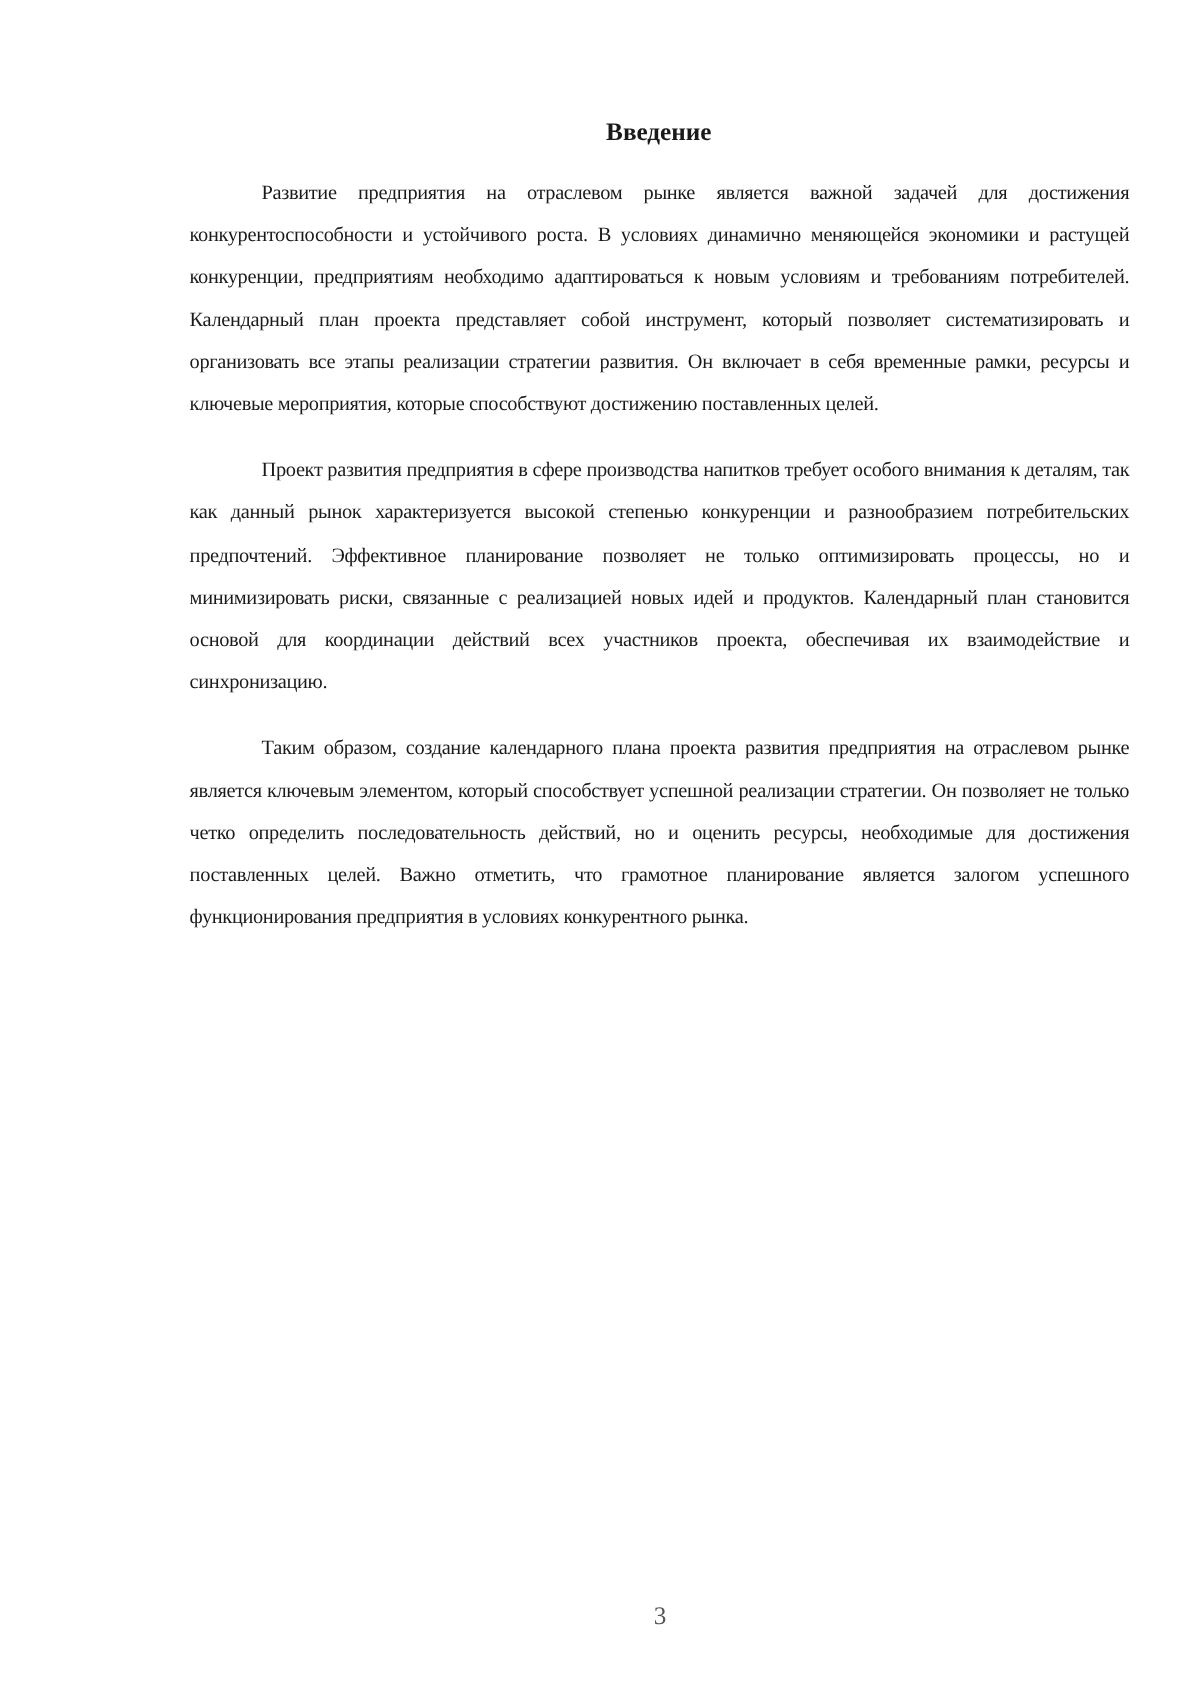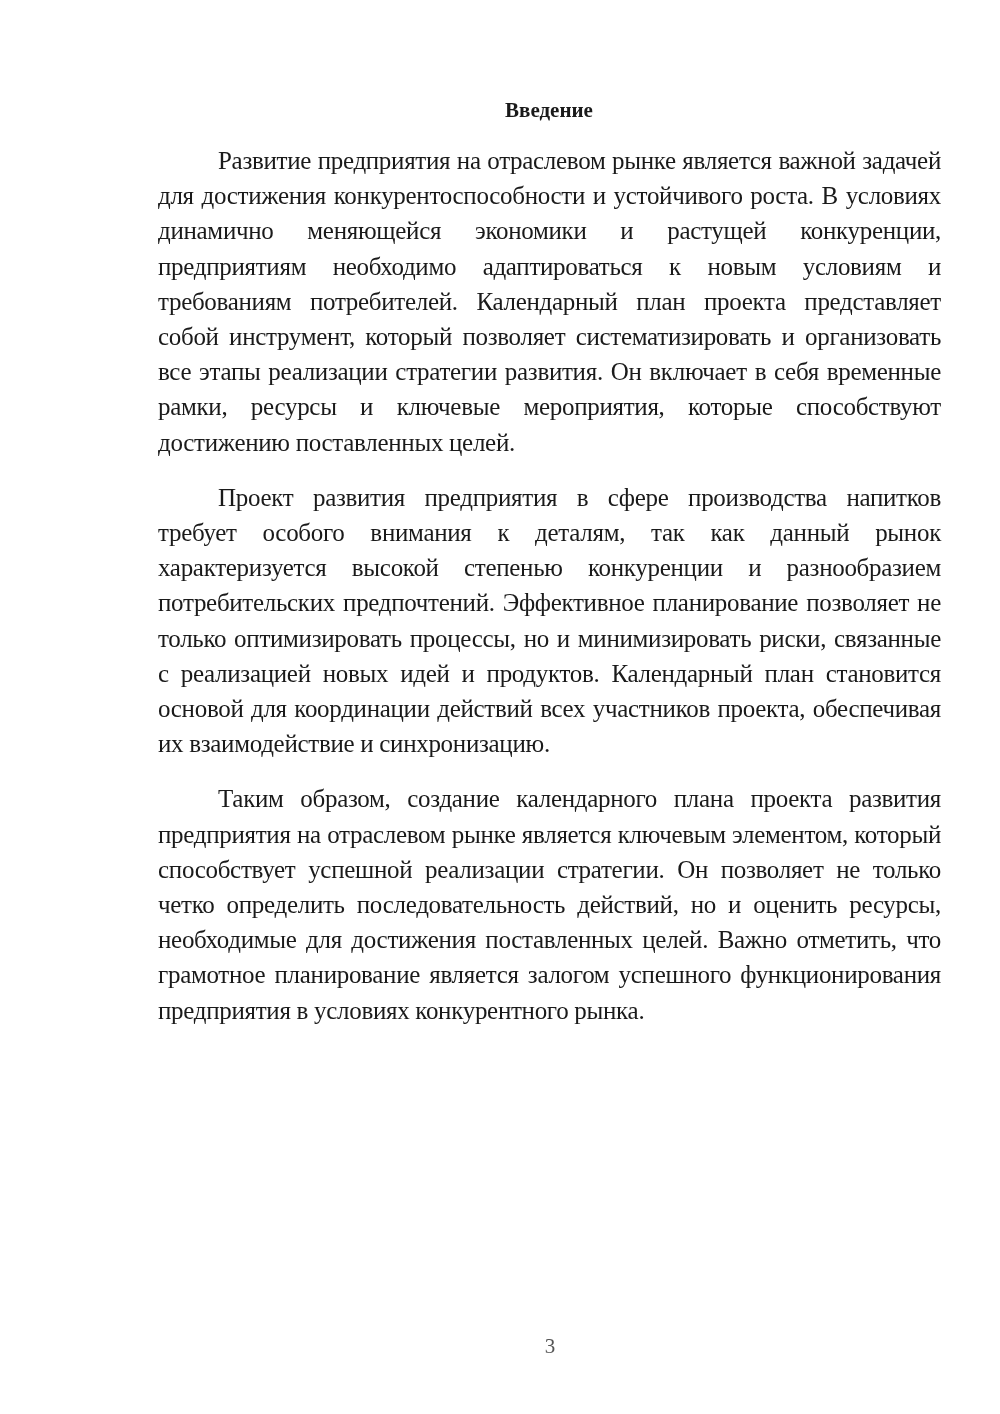--- a/index.html
+++ b/index.html
@@ -33,21 +33,21 @@
     font-size: 21px;
     letter-spacing: 0;
   }
   .content {
     position: absolute;
     left: 144px;
     top: 143px;
     width: 783px;
   }
   .para {
-    font-size: 25px;
+    font-size: 17px;
     line-height: 35.2px;
     text-align: justify;
     text-indent: 60px;
     margin: 0 0 20px 0;
     letter-spacing: -0.3px;
     font-stretch: condensed;
   }
   .para:nth-of-type(2) { margin-top: 0; }
   .page-number {
     position: absolute;

